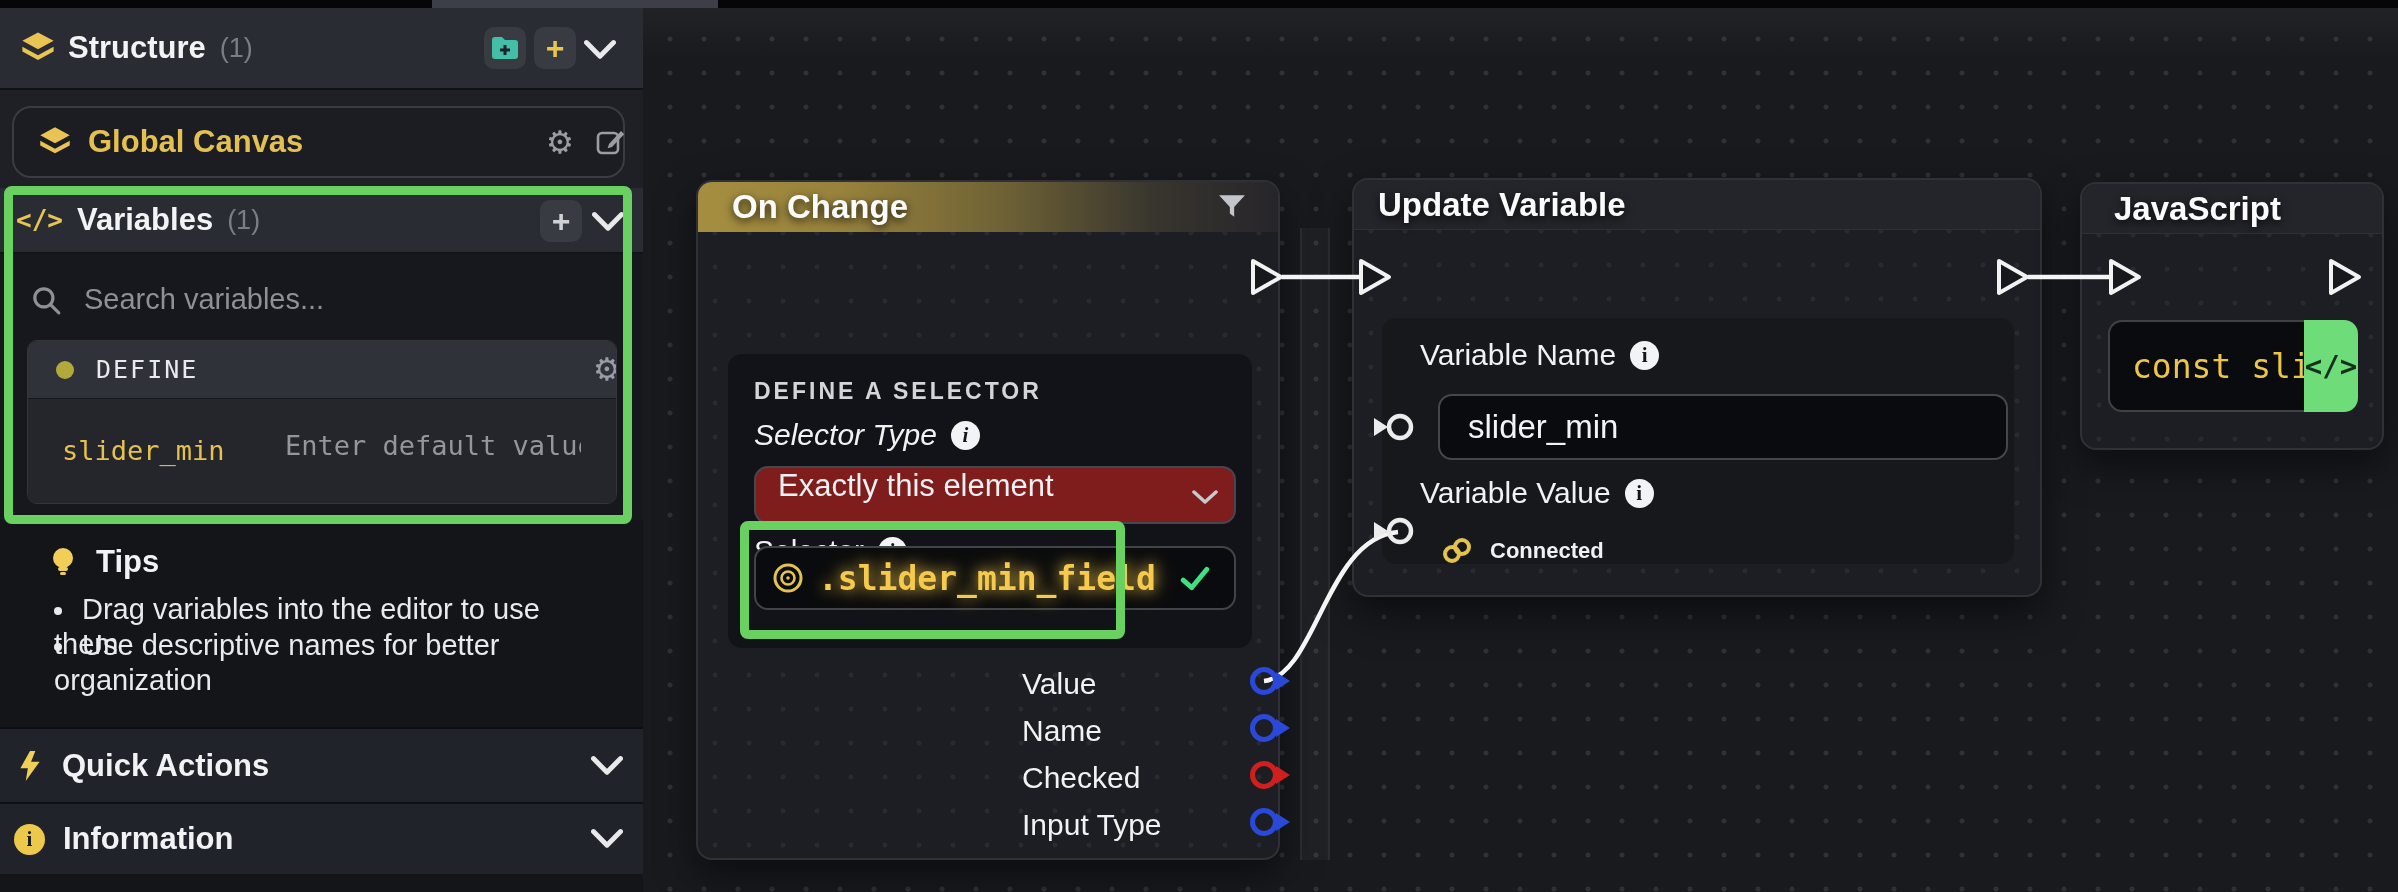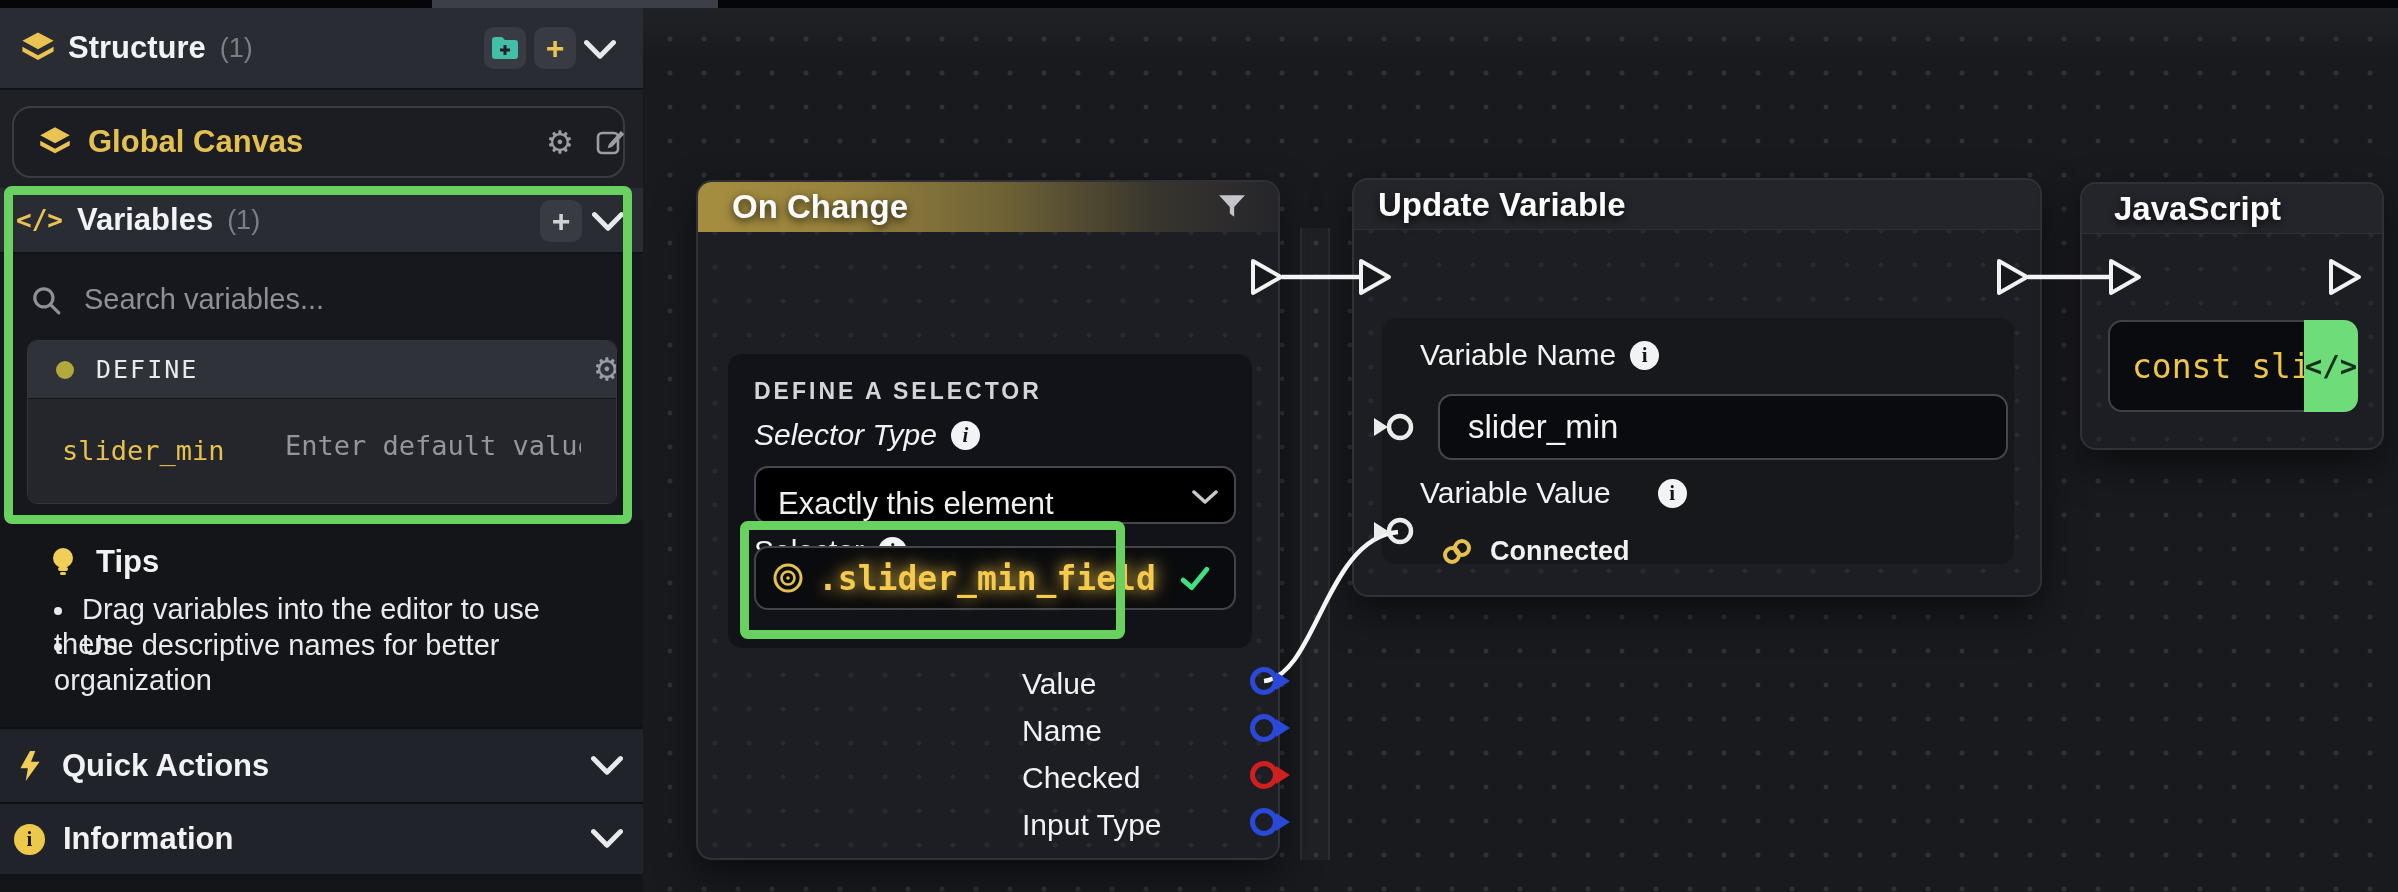--- a/index.html
+++ b/index.html
@@ -67,35 +67,35 @@
   .node-title{font-size:33px;font-weight:700;color:#fbfbfc;text-shadow:0 3px 8px rgba(0,0,0,0.75);}
   .plain-header{background:#24252b;border-bottom:1px solid rgba(255,255,255,0.05);}
   .gold-header{background:linear-gradient(90deg,#a58e40 0%,#97823c 25%,#6f6336 52%,#39362e 78%,#26252a 100%);}
 
   .node-panel{position:absolute;background:#121318;border-radius:14px;}
   .panel-dark2{background:#17181c;}
   .kicker{font-size:23px;font-weight:600;letter-spacing:3px;color:#d4d5d8;}
   .field-label{font-size:30px;color:#f1f2f3;display:flex;align-items:center;}
   .info-badge{width:29px;height:29px;border-radius:50%;background:#f2f3f4;color:#14151a;
     font-size:21px;font-weight:700;display:inline-flex;align-items:center;justify-content:center;margin-left:14px;font-family:"Liberation Serif",serif;}
-  .select-box{position:absolute;background:#000000;border:2px solid #45474e;border-radius:14px;
-    display:flex;align-items:flex-end;}
+  .select-box{position:absolute;background:#7f1d1d;border:2px solid #45474e;border-radius:14px;
+    display:flex;align-items:flex-start;}
   .select-value{font-size:31px;color:#eef0f1;margin-left:22px;}
   .selector-field{position:absolute;background:#0a0b0e;border:2px solid #42444a;border-radius:14px;
     display:flex;align-items:center;}
   .selector-text{font-size:33px;font-weight:700;color:#f6ca4d;margin-left:14px;
     text-shadow:0 0 14px rgba(246,202,77,0.85),0 0 26px rgba(246,202,77,0.45);}
   .port-label{position:absolute;font-size:30px;color:#f1f2f3;width:220px;}
   .scroll-strip{position:absolute;left:1300px;top:228px;width:30px;height:632px;
     background:rgba(255,255,255,0.03);border-left:2px solid rgba(255,255,255,0.055);border-right:2px solid rgba(255,255,255,0.055);}
 
   .text-input{position:absolute;background:#0a0b0e;border:2px solid #45474e;border-radius:14px;
     color:#f2f3f4;font-size:33px;font-family:"Liberation Sans",sans-serif;padding-left:28px;outline:none;}
   .connected-row{position:absolute;display:flex;align-items:center;}
-  .connected-label{font-size:27px;font-weight:700;color:#f0f1f2;margin-left:16px;}
+  .connected-label{font-size:22px;font-weight:700;color:#f0f1f2;margin-left:16px;}
 
   .code-field{position:absolute;display:flex;}
   .code-dark{width:196px;height:92px;background:#0a0b0e;border:2px solid #3f4147;border-right:none;
     border-radius:14px 0 0 14px;display:flex;align-items:center;overflow:hidden;}
   .code-text{font-size:33px;color:#eec645;margin-left:22px;white-space:nowrap;}
   .code-btn{width:54px;height:92px;background:#6edc78;border-radius:0 14px 14px 0;
     display:flex;align-items:center;justify-content:center;}
   .code-btn-glyph{font-size:29px;font-weight:700;color:#17301d;}
 
   .wires{position:absolute;left:0;top:0;width:2398px;height:892px;pointer-events:none;}
@@ -273,21 +273,21 @@
   <div class="node" style="left:1352px;top:178px;width:690px;height:419px;">
     <div class="node-header plain-header">
       <span class="node-title" style="margin-left:24px;">Update Variable</span>
     </div>
     <div class="node-panel panel-dark2" style="left:28px;top:138px;width:632px;height:246px;">
       <div class="field-label" style="position:absolute;left:38px;top:20px;">
         <span>Variable Name</span>
         <span class="info-badge">i</span>
       </div>
       <input class="text-input" style="left: 56px; top: 76px; width: 570px; height: 66px;" value="slider_min">
-      <div class="field-label" style="position:absolute;left:38px;top:158px;gap:33px;">
+      <div class="field-label" style="position:absolute;left:38px;top:158px;">
         <span>Variable Value</span>
         <span class="info-badge">i</span>
       </div>
       <div class="connected-row" style="left:58px;top:218px;">
         <svg width="34" height="30" viewBox="0 0 34 30">
           <circle cx="12" cy="18" r="7" fill="none" stroke="#e5c24e" stroke-width="4"></circle>
           <circle cx="22" cy="11" r="7" fill="none" stroke="#e5c24e" stroke-width="4"></circle>
         </svg>
         <span class="connected-label">Connected</span>
       </div>

